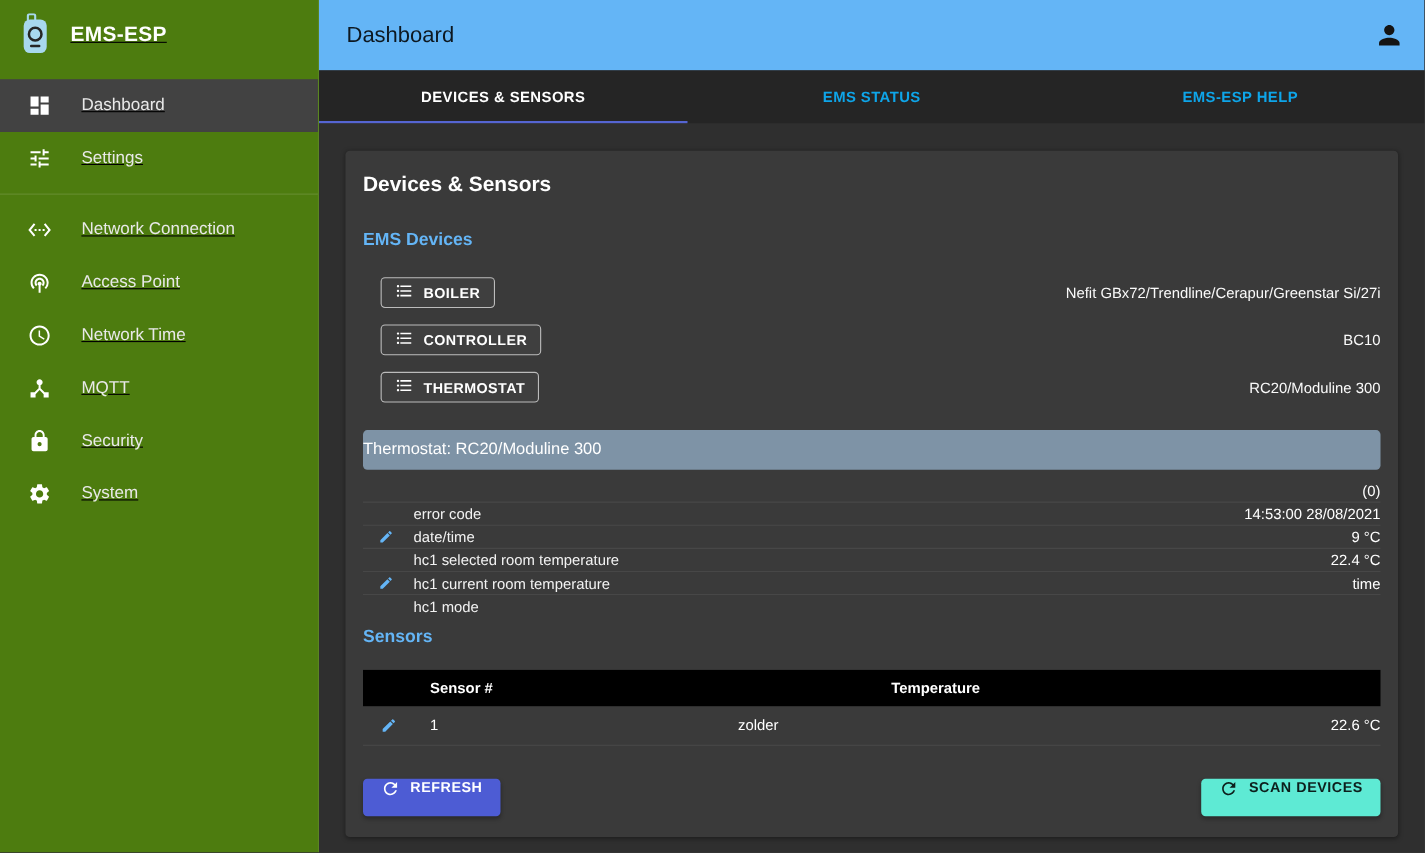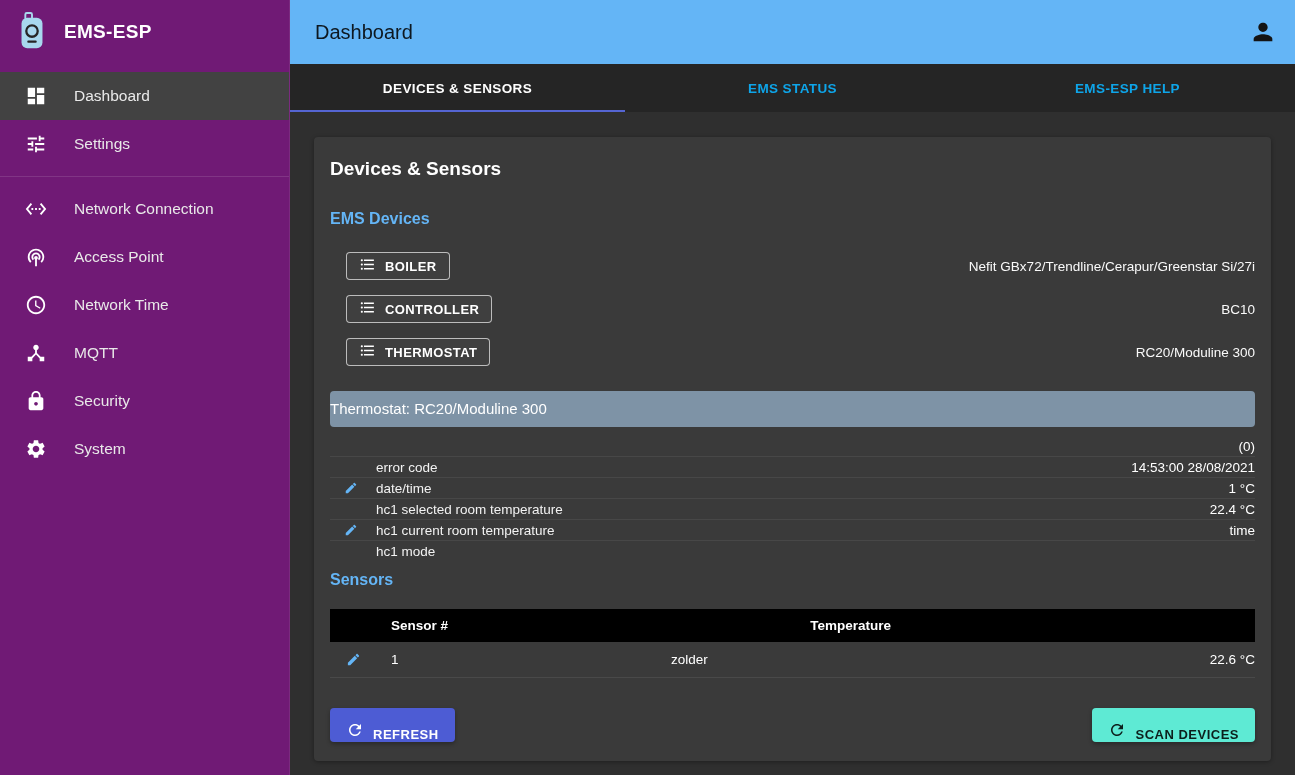--- a/index.html
+++ b/index.html
@@ -6,23 +6,23 @@
   html, body { width: 1295px; height: 775px; }
   body {
     font-family: "Liberation Sans", sans-serif;
     background: #2f2f2f;
     overflow: hidden;
   }
   .app { display: flex; width: 100%; height: 100%; }
 
   
   .sidebar {
-    width: 290px; flex-shrink: 0; background: #701a75;
+    width: 290px; flex-shrink: 0; background: #4d7c0f;
     border-right: 1px solid rgba(255,255,255,0.08);
-    display: flex; flex-direction: column;
+    display: flex; flex-direction: column; text-decoration: underline;
   }
   .sidebar-header { height: 64px; display: flex; align-items: center; padding: 0 16px; gap: 16px; flex-shrink: 0; }
   .logo svg { display: block; }
   .sidebar-title { color: #ffffff; font-size: 19px; font-weight: bold; letter-spacing: 0.3px; }
   .nav { padding-top: 8px; }
   .nav-item {
     height: 48px; display: flex; align-items: center;
     padding: 0 16px 0 24px; gap: 26px;
     color: #e9e9e9; font-size: 15.5px; cursor: pointer;
   }
@@ -100,21 +100,21 @@
   }
   .col-icon { width: 61px; padding-left: 16px; color: #64b5f6; display: flex; align-items: center; }
   .col-icon svg { width: 15px; height: 15px; cursor: pointer; }
   .col-num { width: 280px; }
   .col-name { flex: 1; }
   .col-temp { width: 220px; text-align: right; }
 
   
   .actions { margin-top: 30px; display: flex; align-items: center; justify-content: space-between; }
   .btn {
-    display: inline-flex; align-items: flex-end; gap: 9px;
+    display: inline-flex; align-items: flex-start; gap: 9px;
     height: 34px; padding: 0 16px; border: none; border-radius: 4px;
     font-family: inherit; font-size: 13px; font-weight: bold; letter-spacing: 0.5px;
     cursor: pointer; box-shadow: 0 2px 4px rgba(0,0,0,0.3);
   }
   .btn svg { width: 18px; height: 18px; }
   .btn-refresh { background: #4d5cd4; color: #ffffff; }
   .btn-scan { background: #5eead4; color: rgba(0,0,0,0.87); }
 </style>
 </head>
 <body>
@@ -274,21 +274,21 @@
             <span class="row-label">date/time</span>
             <span class="row-value">14:53:00 28/08/2021</span>
           </div>
           <div class="detail-row">
             <span class="row-icon">
                 <svg viewBox="0 0 24 24" fill="currentColor">
                   <path d="M3 17.25V21h3.75L17.81 9.94l-3.75-3.75L3 17.25zM20.71 7.04c.39-.39.39-1.02 0-1.41l-2.34-2.34c-.39-.39-1.02-.39-1.41 0l-1.83 1.83 3.75 3.75 1.83-1.83z"></path>
                 </svg>
               </span>
             <span class="row-label">hc1 selected room temperature</span>
-            <span class="row-value">1 °C</span>
+            <span class="row-value">9 °C</span>
           </div>
           <div class="detail-row">
             <span class="row-icon"></span>
             <span class="row-label">hc1 current room temperature</span>
             <span class="row-value">22.4 °C</span>
           </div>
           <div class="detail-row">
             <span class="row-icon">
                 <svg viewBox="0 0 24 24" fill="currentColor">
                   <path d="M3 17.25V21h3.75L17.81 9.94l-3.75-3.75L3 17.25zM20.71 7.04c.39-.39.39-1.02 0-1.41l-2.34-2.34c-.39-.39-1.02-.39-1.41 0l-1.83 1.83 3.75 3.75 1.83-1.83z"></path>

